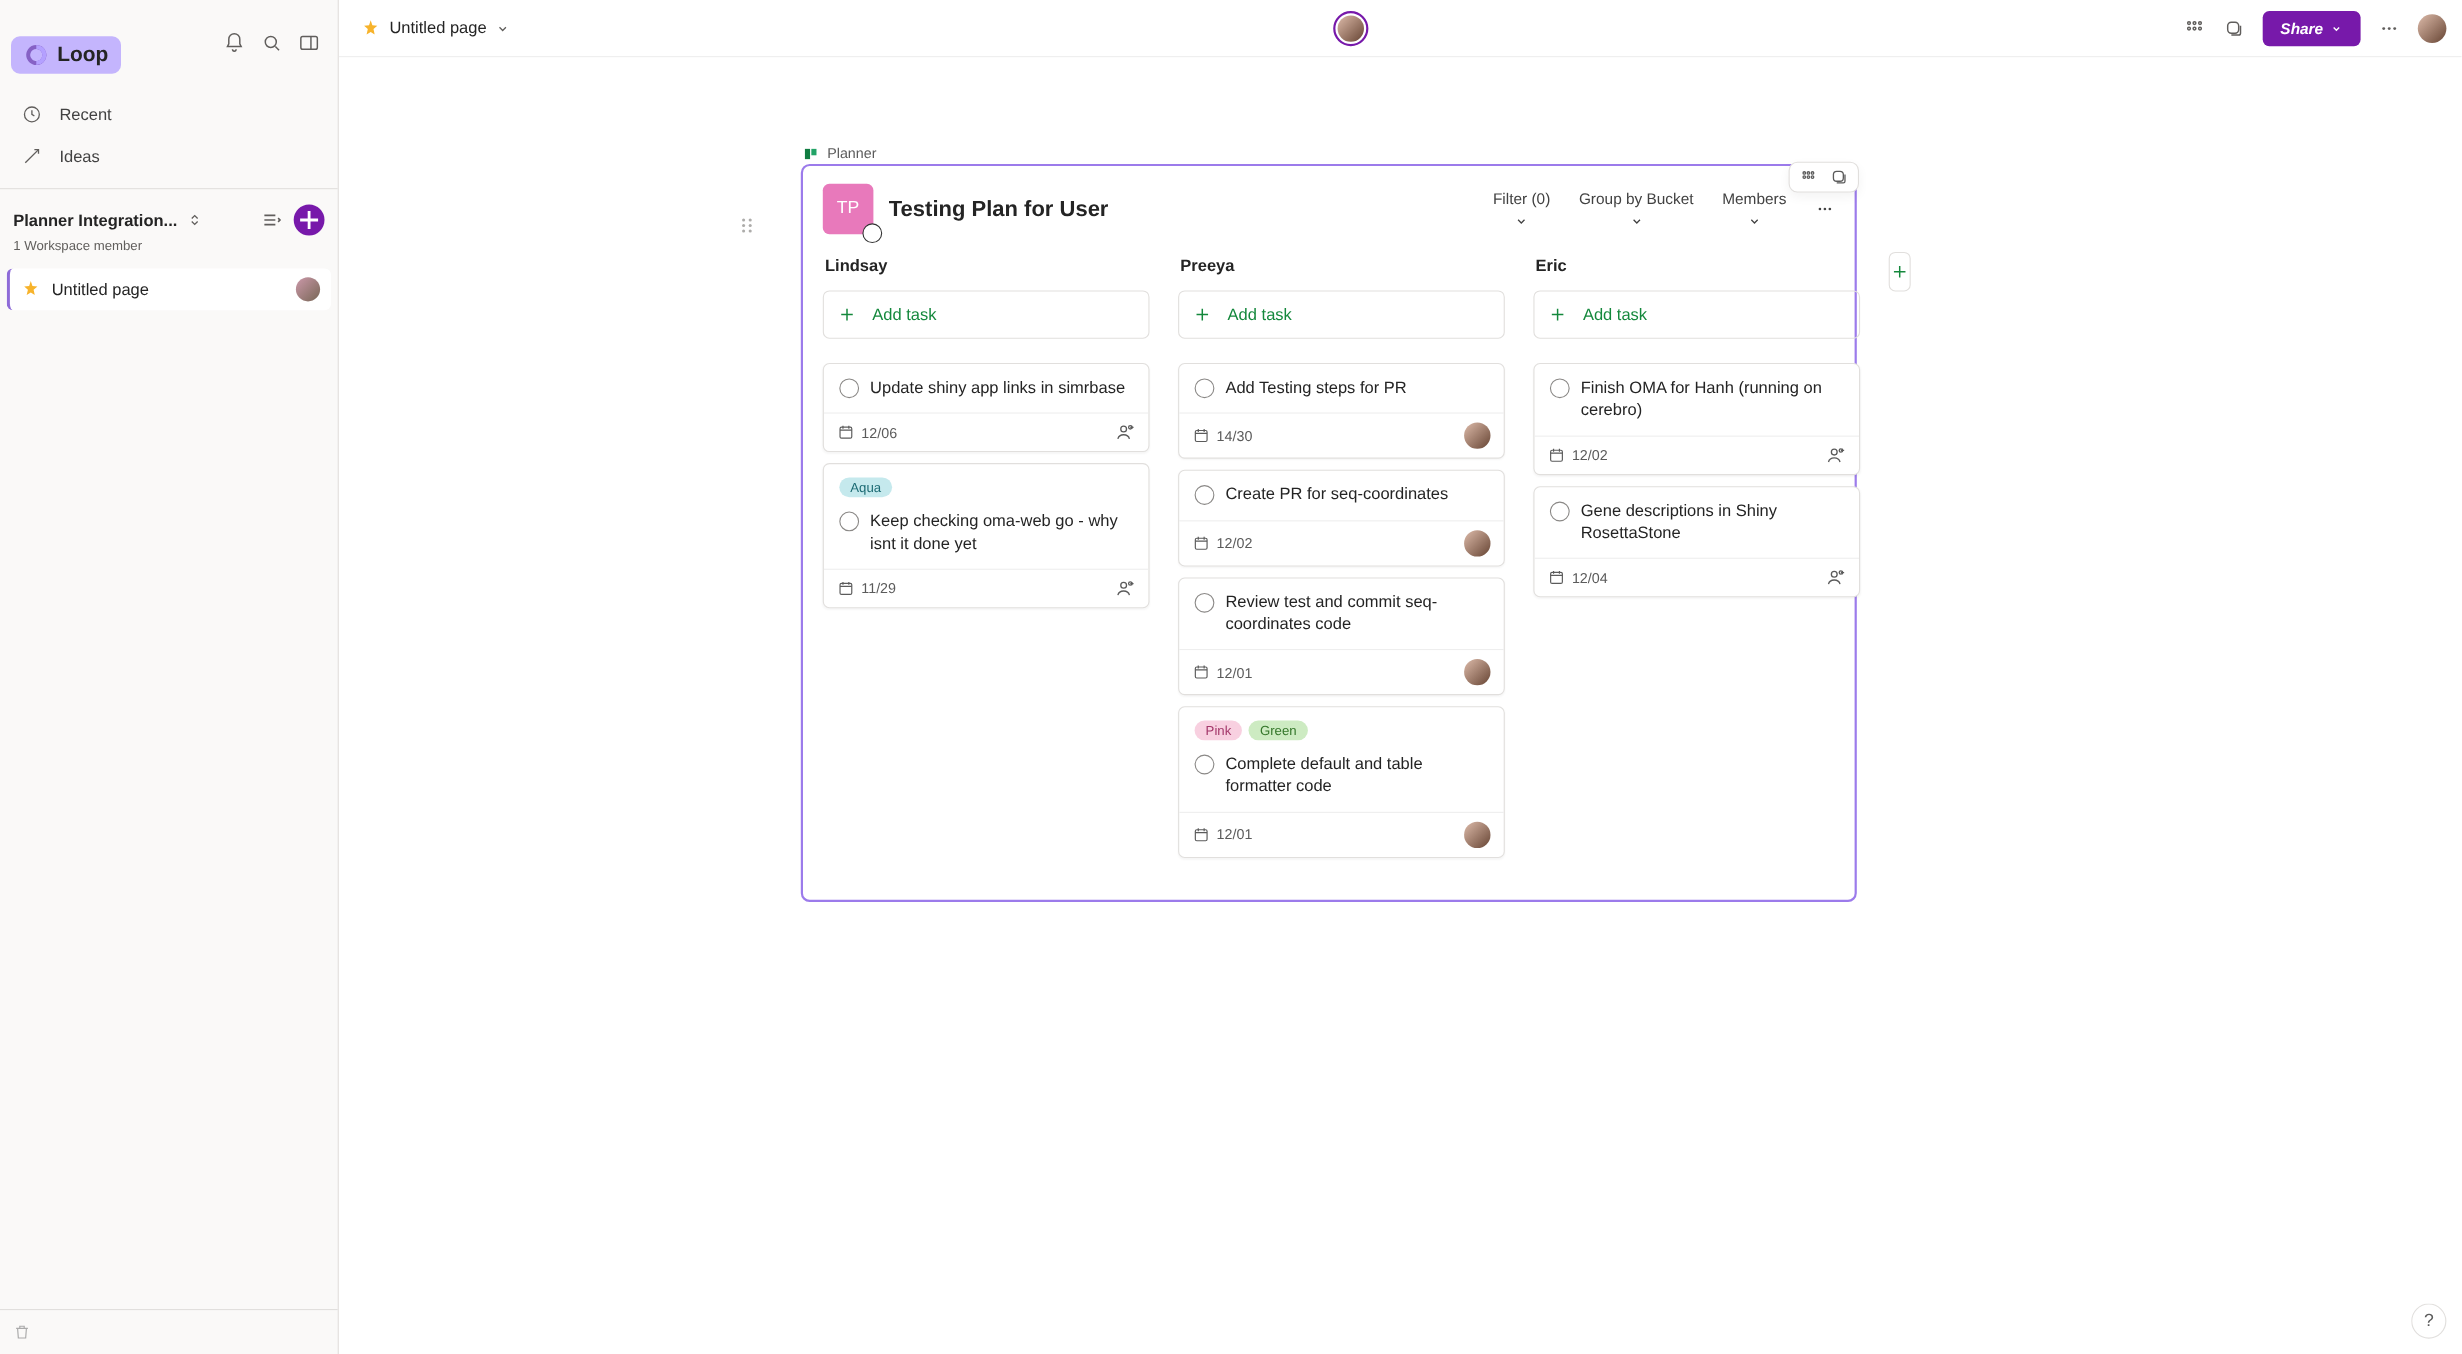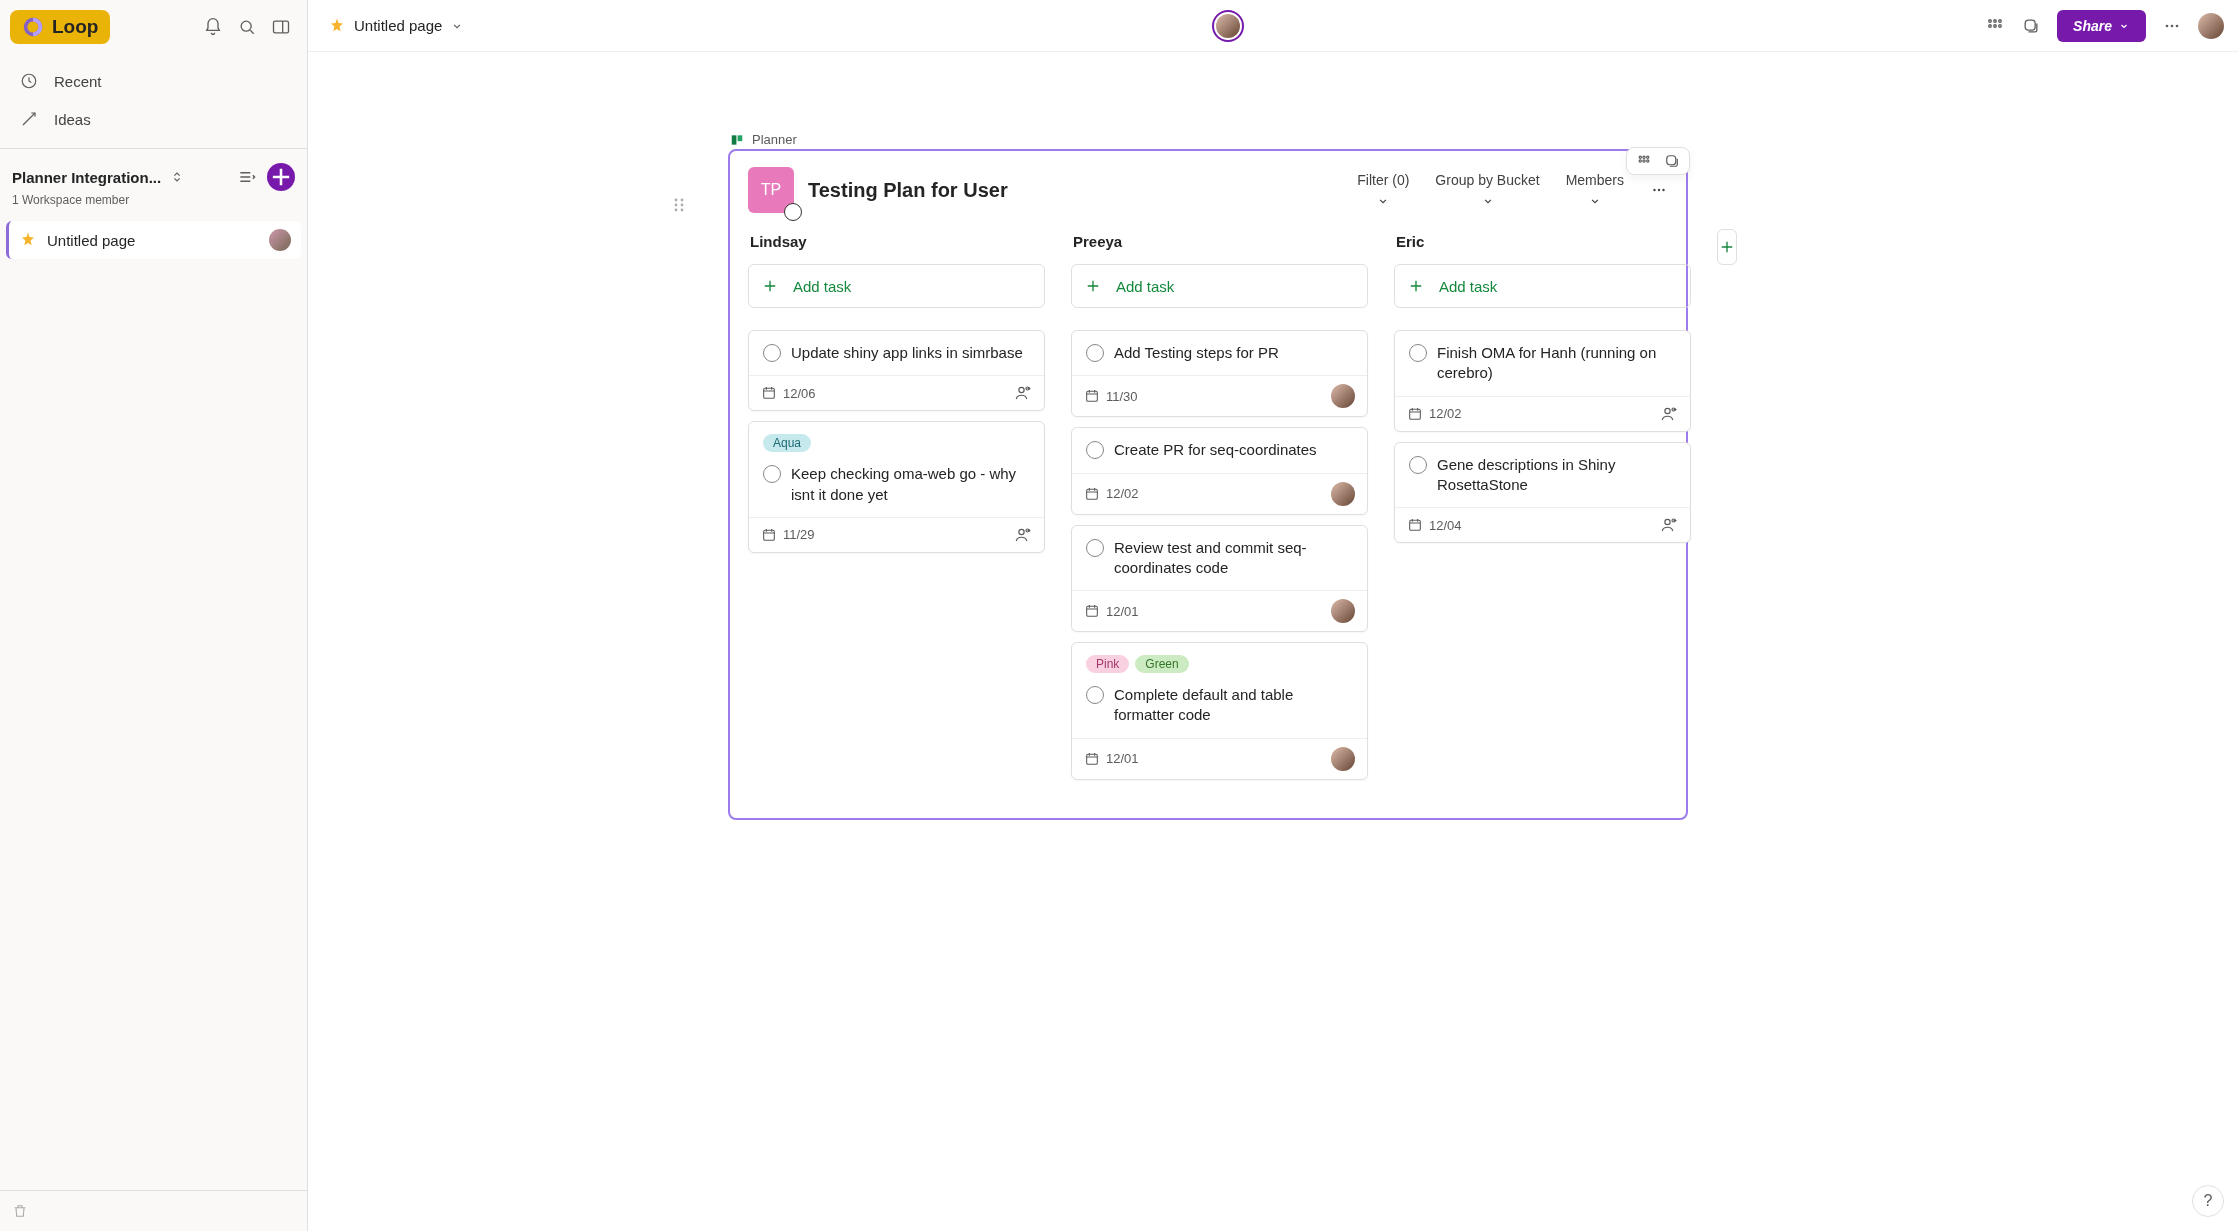--- a/index.html
+++ b/index.html
@@ -2,21 +2,21 @@
 <html><head>
 <meta charset="utf-8">
 <style>
   * { box-sizing: border-box; margin: 0; padding: 0; font-family: "Segoe UI", -apple-system, BlinkMacSystemFont, sans-serif; }
   html, body { width: 100%; height: 100%; background: #fff; color: #242424; }
   body { display: flex; }
 
   
   .sidebar { width: 308px; background: #faf9f8; border-right: 1px solid #e1dfdd; display: flex; flex-direction: column; height: 100%; }
   .brand-row { display: flex; align-items: center; padding: 10px 10px; }
-  .brand { display: flex; align-items: center; gap: 8px; background: #eab308; border-radius: 8px; padding: 6px 12px; }
+  .brand { display: flex; align-items: center; gap: 8px; background: #c4b5fd; border-radius: 8px; padding: 6px 12px; margin-top: 23px; }
   .brand-logo { width: 22px; height: 22px; display: grid; place-items: center; }
   .brand-name { font-weight: 600; font-size: 19px; }
   .brand-icons { margin-left: auto; display: flex; gap: 14px; color: #605e5c; padding-right: 6px; }
   .brand-icons .ic { width: 20px; height: 20px; display: grid; place-items: center; cursor: pointer; }
 
   .nav-items { padding: 8px 6px; }
   .nav-item { display: flex; align-items: center; gap: 16px; padding: 10px 14px; border-radius: 6px; cursor: pointer; color: #424242; font-size: 15px; }
   .nav-item .ic { width: 18px; height: 18px; color: #605e5c; }
 
   .ws-divider { height: 1px; background: #e1dfdd; margin: 2px 0 10px 0; }
@@ -425,21 +425,21 @@
                   <span class="task-title">Add Testing steps for PR</span>
                 </div>
                 <div class="card-foot">
                   <span class="foot-date">
                     <span style="width:16px;height:16px;">
                       <svg viewBox="0 0 24 24" fill="none" stroke="currentColor" stroke-width="1.6">
                         <rect x="4" y="5" width="16" height="15" rx="2"></rect>
                         <path d="M4 9h16M8 3v4M16 3v4"></path>
                       </svg>
                     </span>
-                    <span>11/30</span>
+                    <span>14/30</span>
                   </span>
                   <span class="foot-right">
                     <span class="assignee-av"></span>
                   </span>
                 </div>
               </div>
               <div class="card">
                 <div class="card-body">
                   <span class="task-check"></span>
                   <span class="task-title">Create PR for seq-coordinates</span>

